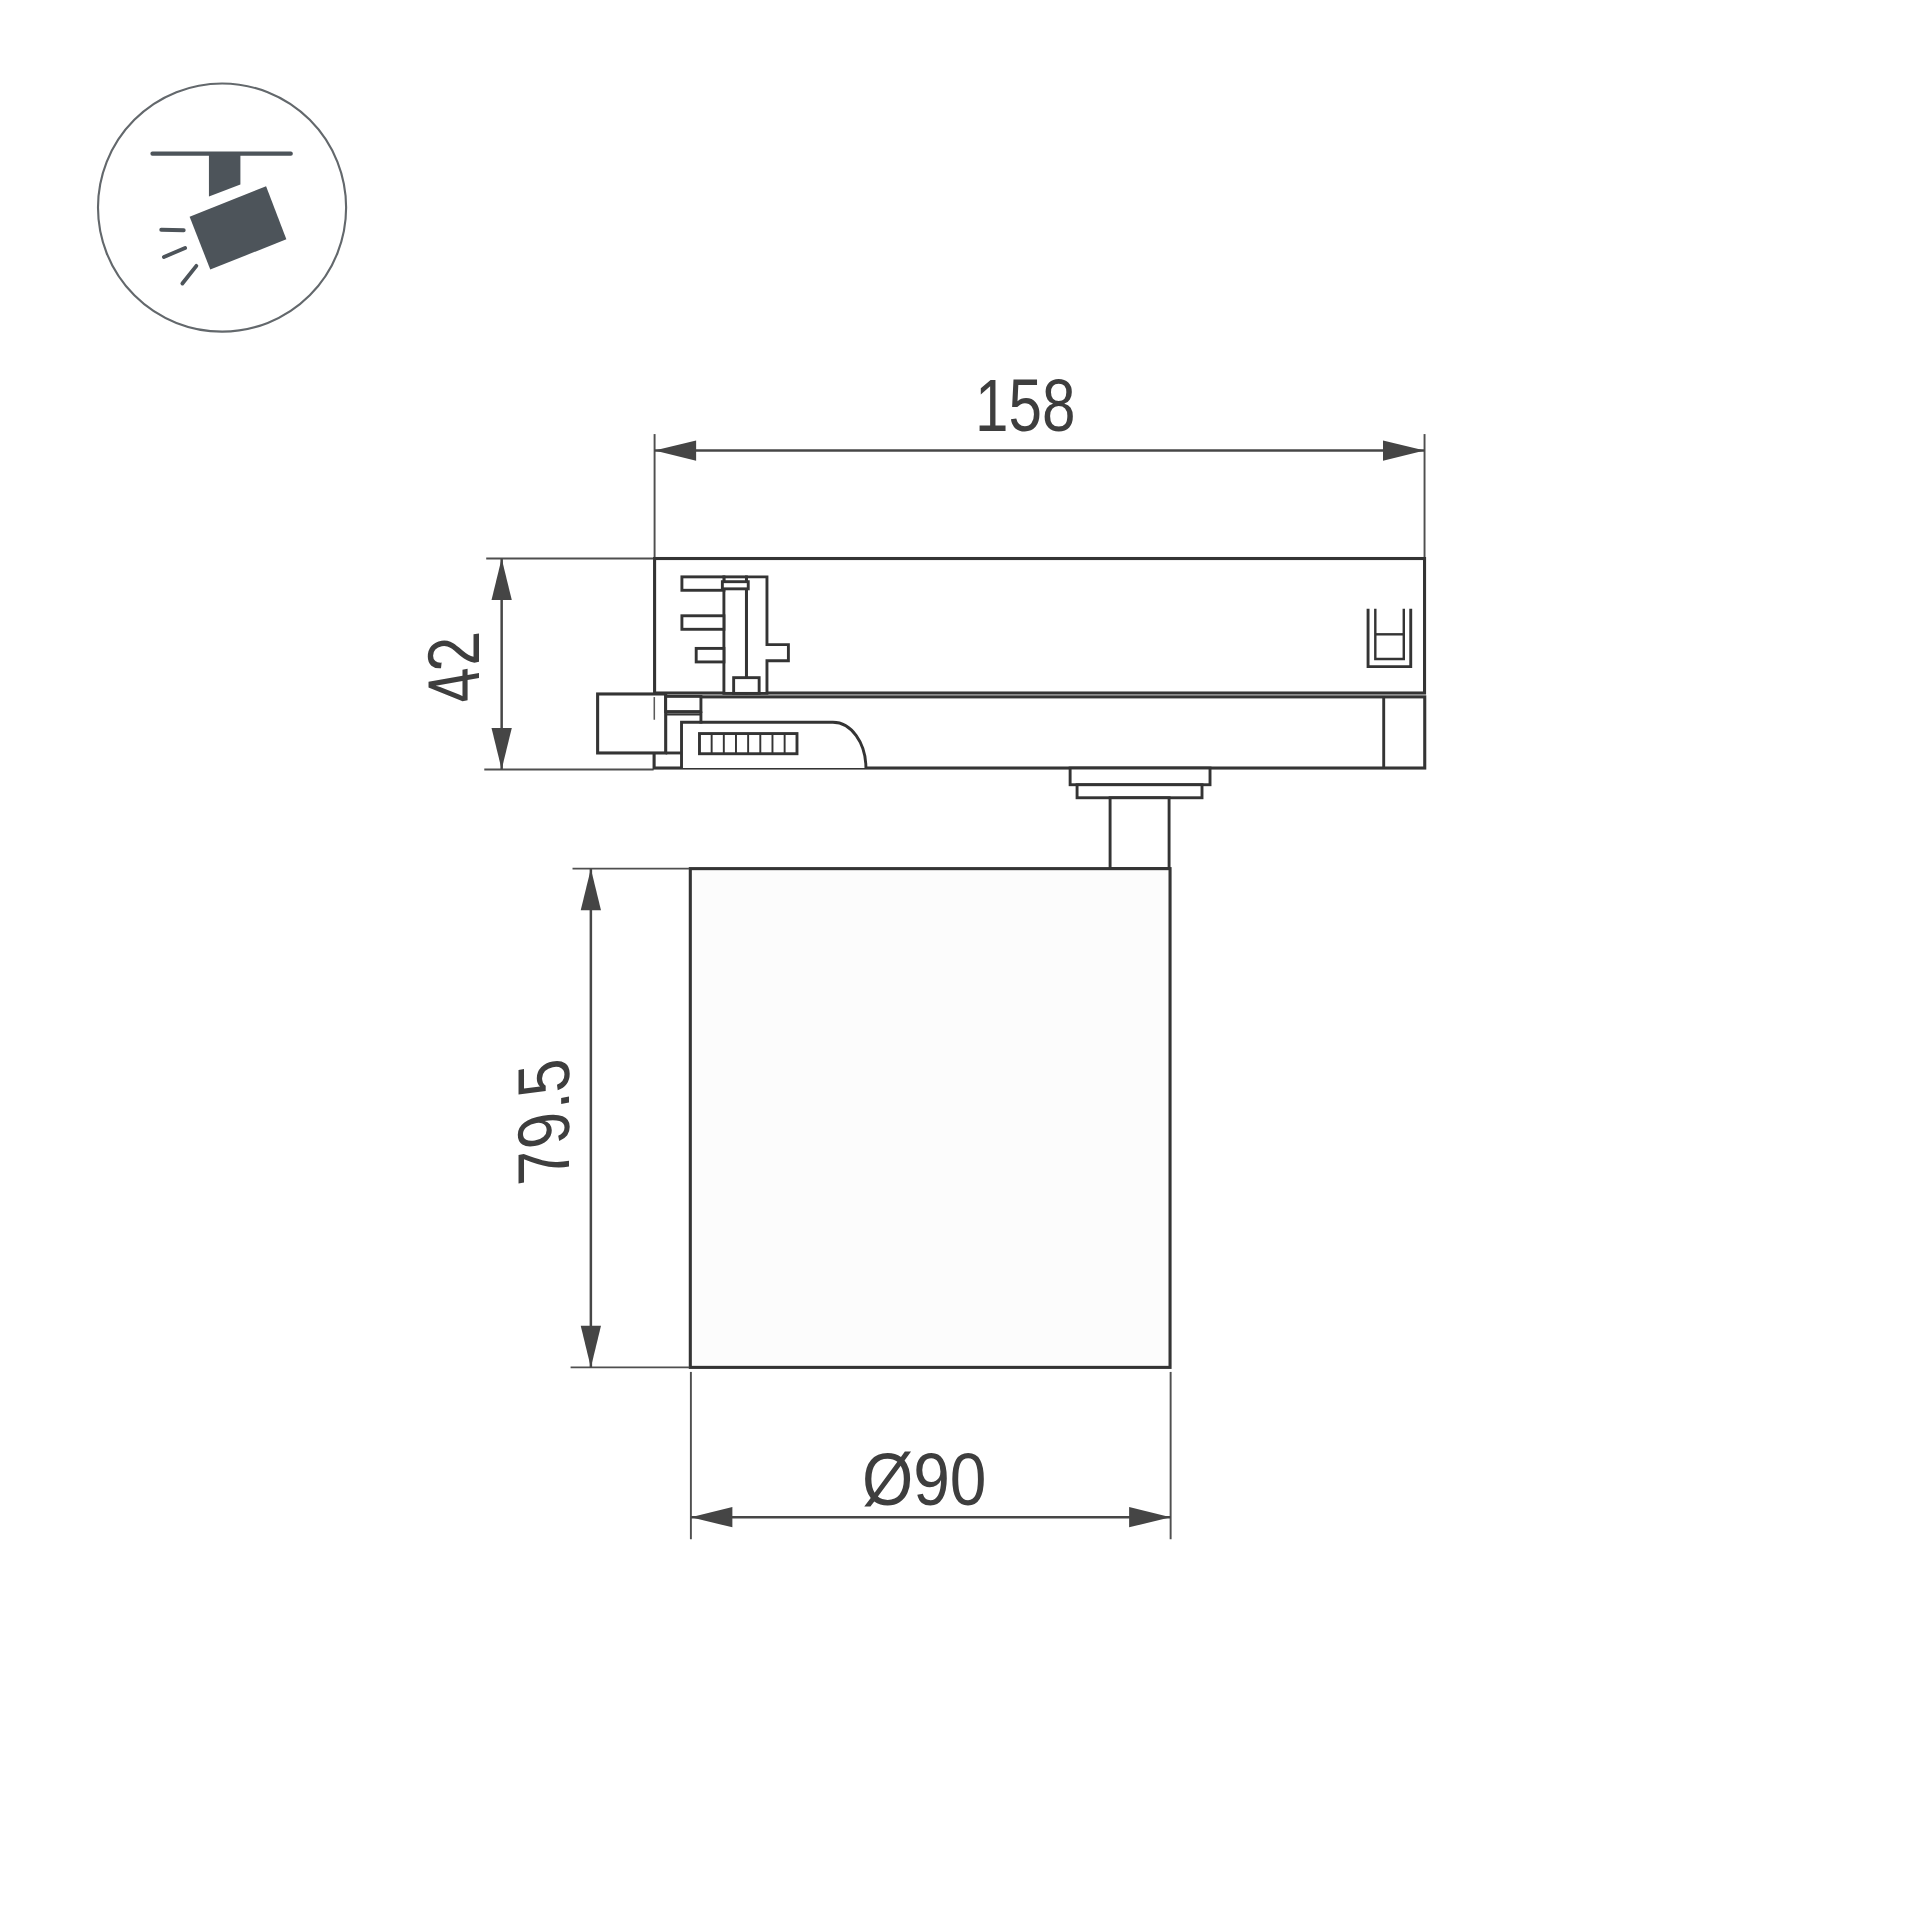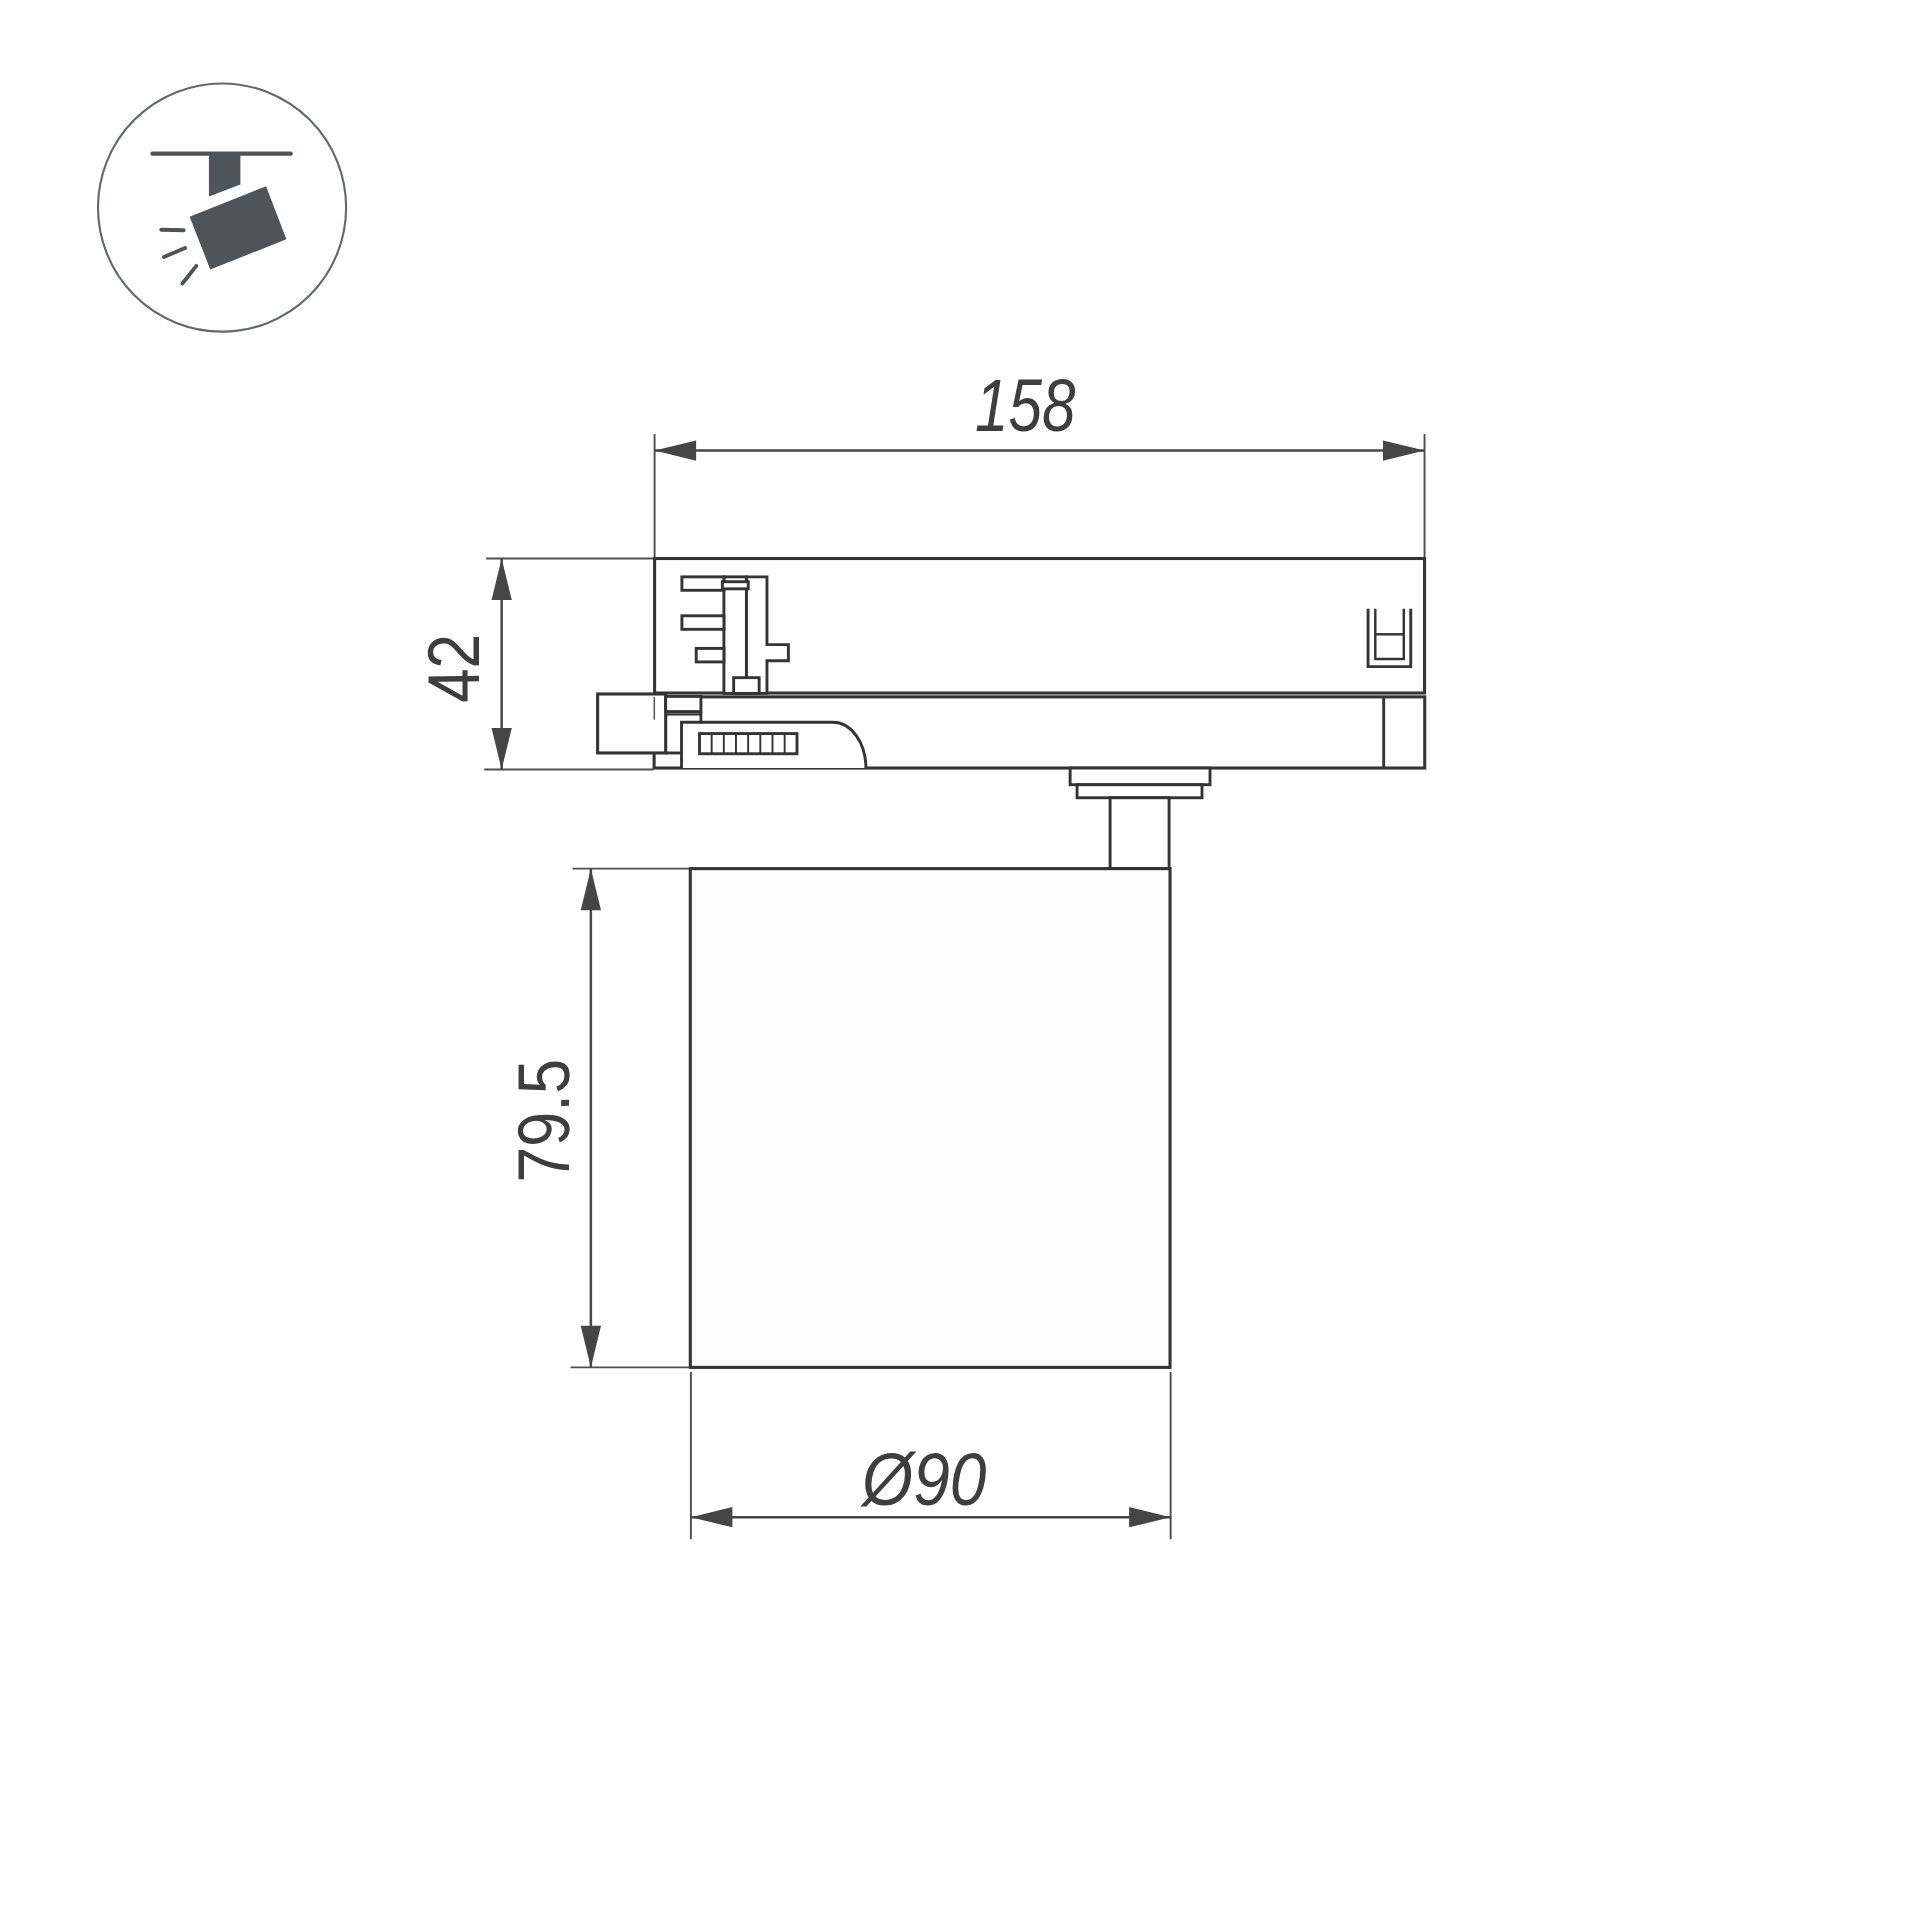--- a/index.html
+++ b/index.html
@@ -1,16 +1,16 @@
 <!DOCTYPE html>
 <html><head>
 <meta charset="utf-8">
 <style>
   html,body{margin:0;padding:0;background:#ffffff;}
-  .page{width:1929px;height:1929px;position:relative;background:#ffffff;font-style:italic;}
+  .page{width:1929px;height:1929px;position:relative;background:#ffffff;}
   text{font-family:"Liberation Sans", sans-serif;fill:#3e3e3e;}
 </style>
 </head>
 <body>
 <div class="page">
 <svg width="1929" height="1929" viewBox="0 0 1998 1998" xmlns="http://www.w3.org/2000/svg">
 
   <rect x="0" y="0" width="1998" height="1998" fill="#ffffff"></rect>
 
   <circle cx="230" cy="215" r="128.5" fill="#ffffff" stroke="#63686c" stroke-width="2.2"></circle>

